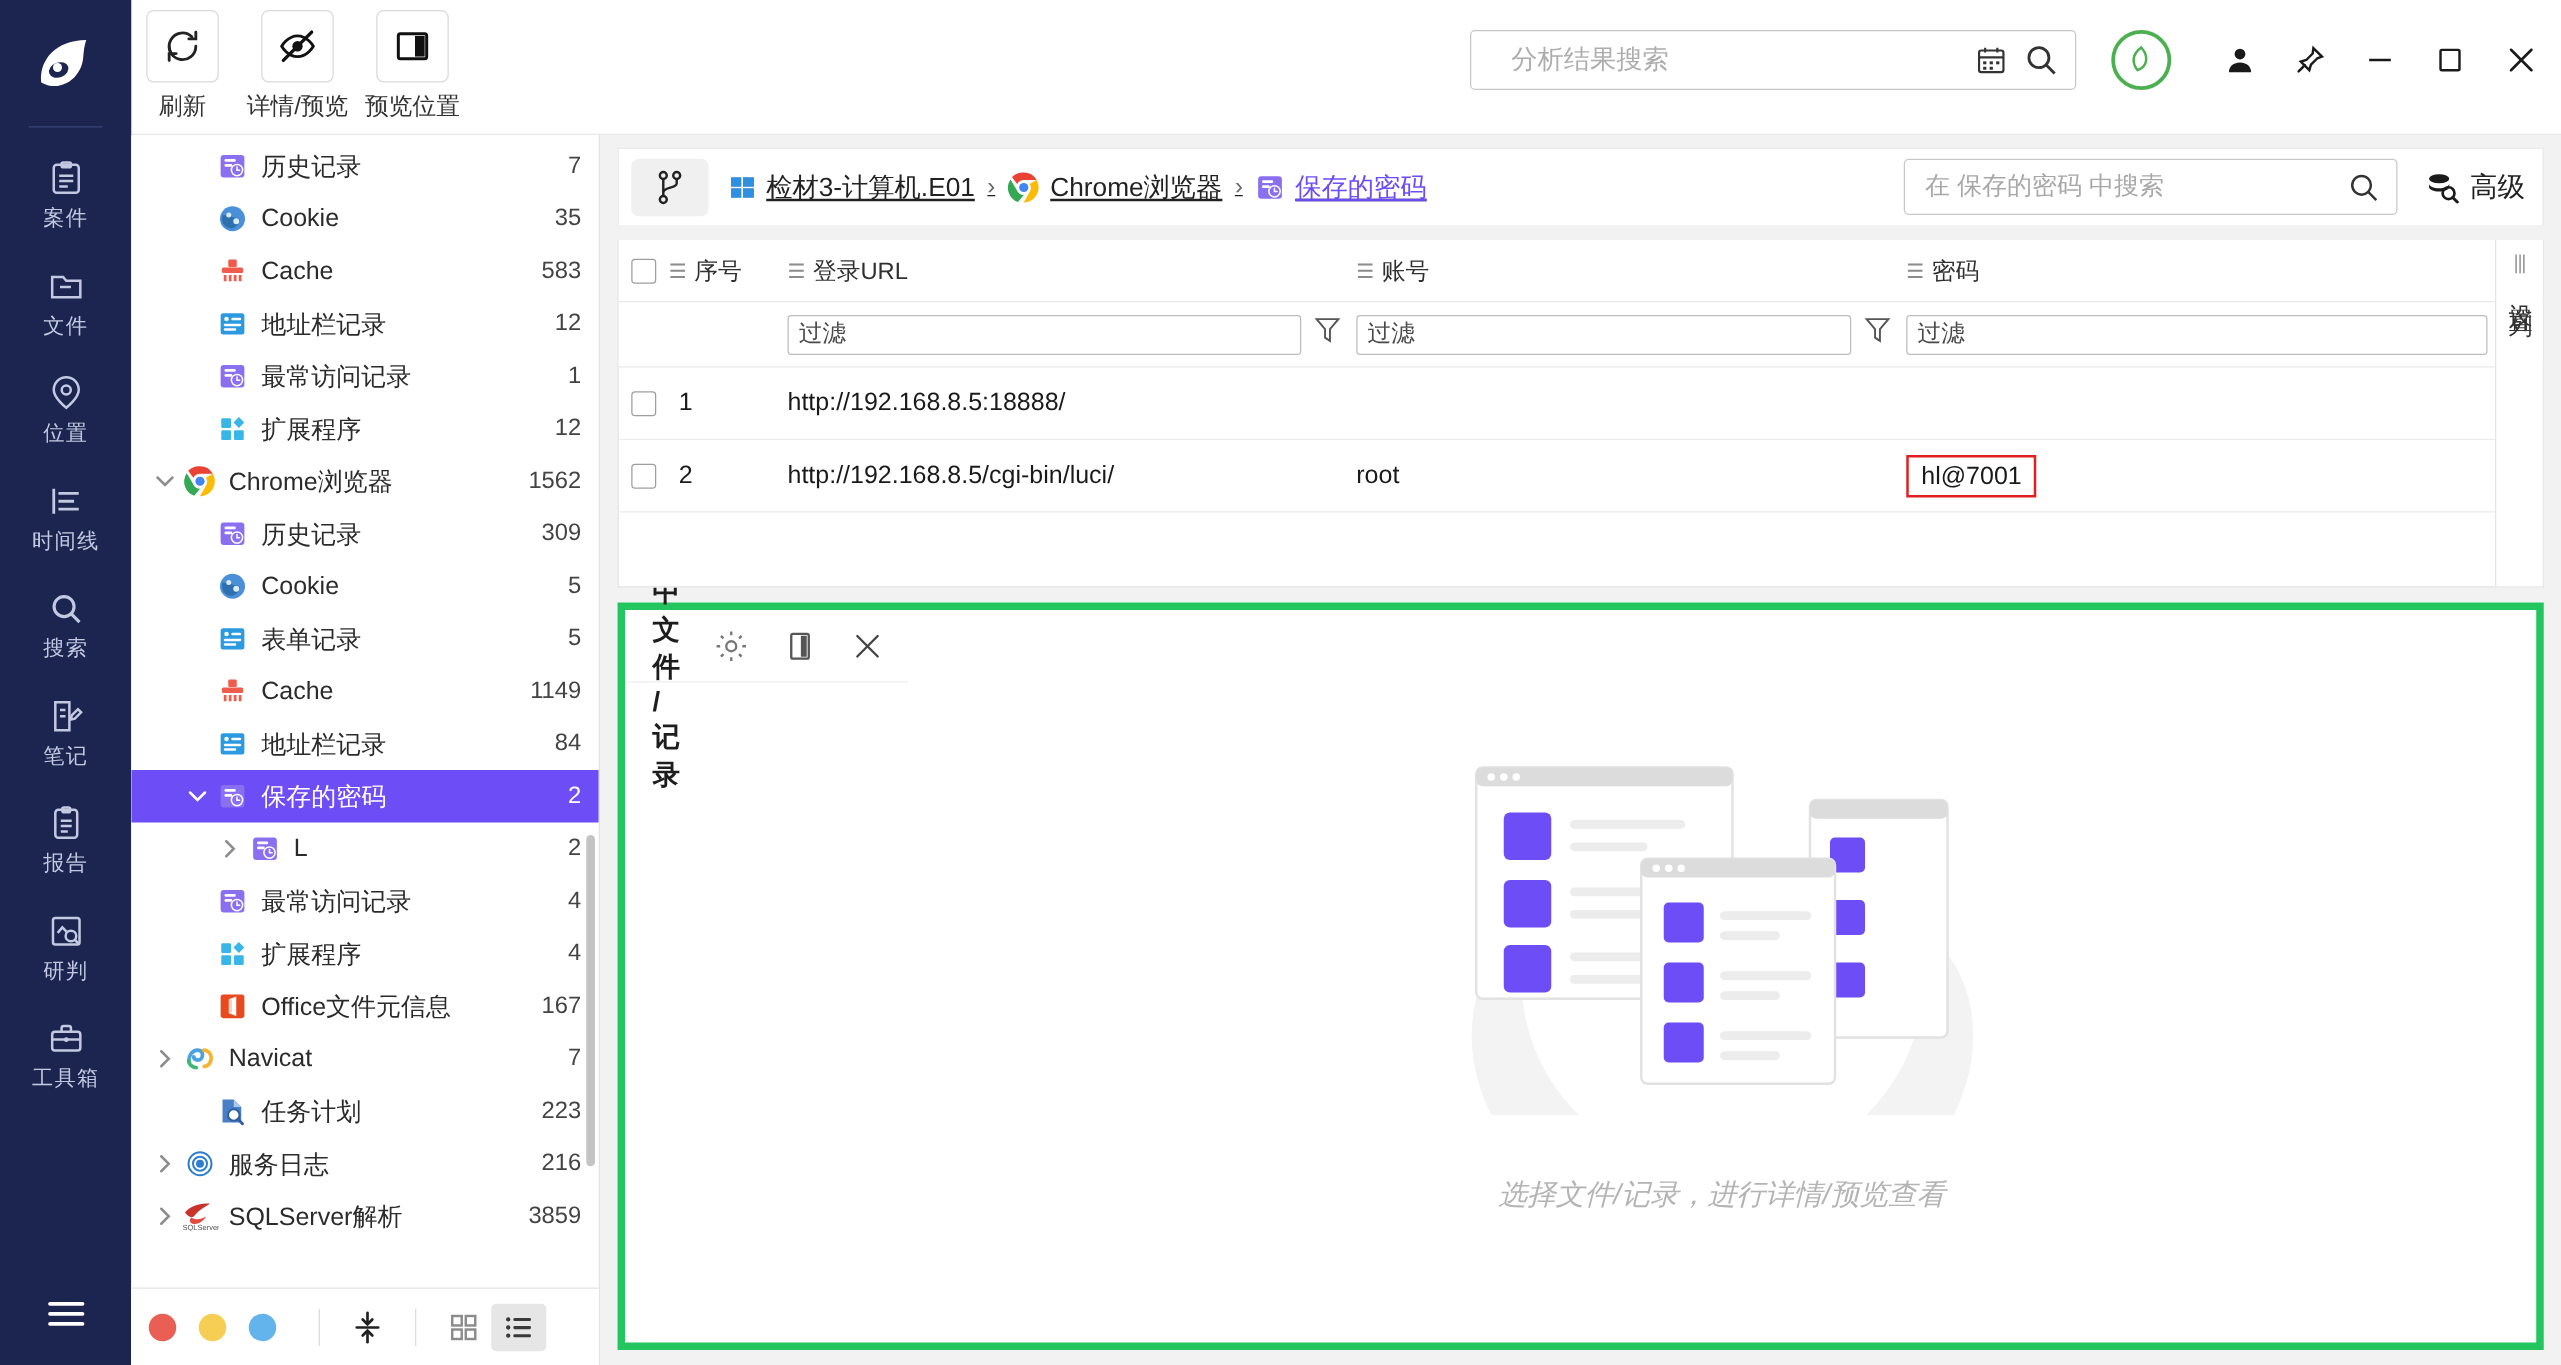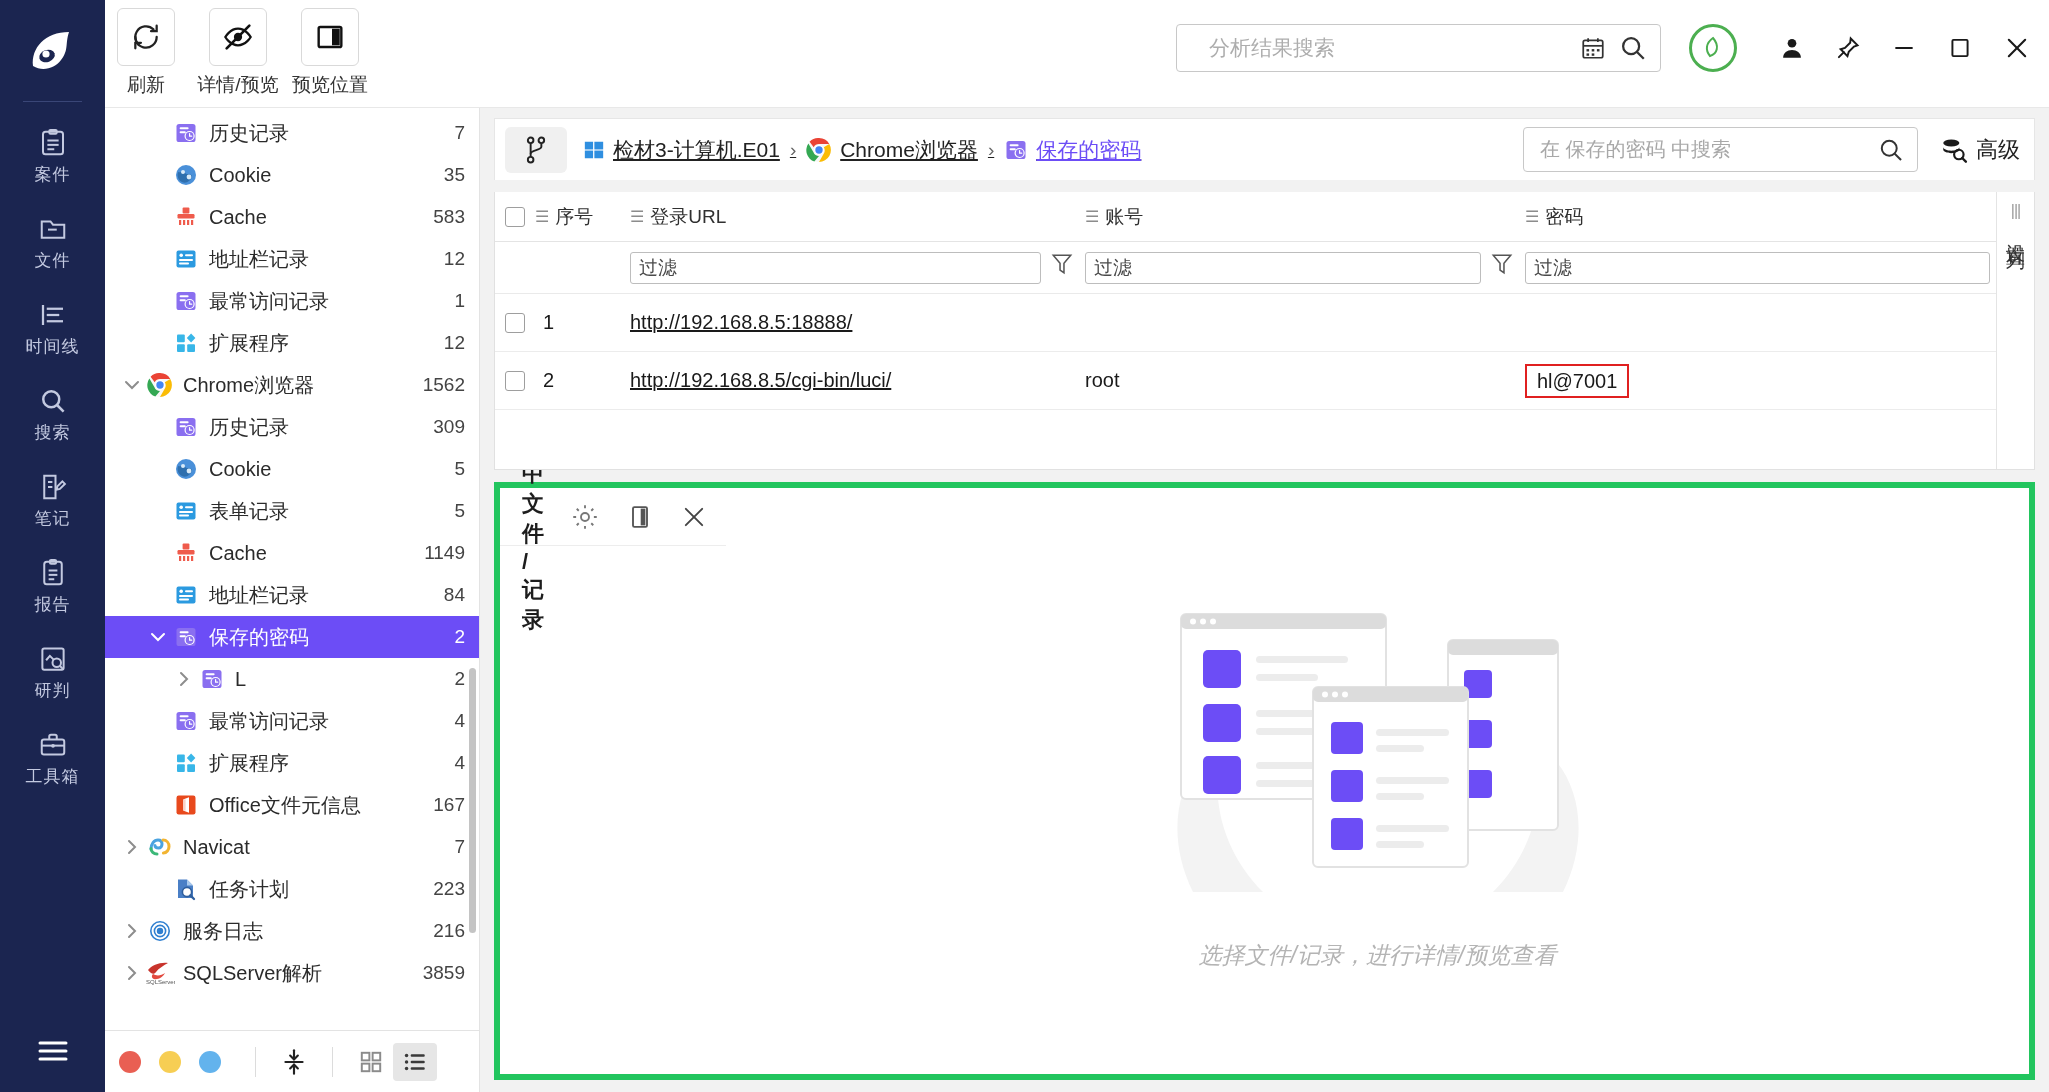--- a/index.html
+++ b/index.html
@@ -281,21 +281,21 @@
   .finput::placeholder { color: #4a4a4a; }
 
   .trow {
     height: 58px; display: flex; align-items: center;
     border-bottom: 1px solid #ececec;
     font-size: 20px; color: #1a1a1a;
   }
   .cell { display: flex; align-items: center; }
   .cell.c-check { width: 40px; flex: 0 0 40px; justify-content: center; }
   .cell.c-idx   { width: 95px; flex: 0 0 95px; padding-left: 8px; }
-  .cell.c-url   { width: 455px; flex: 0 0 455px; text-decoration: underline; }
+  .cell.c-url   { width: 455px; flex: 0 0 455px; }
   .cell.c-acct  { width: 440px; flex: 0 0 440px; }
   .cell.c-pwd   { flex: 1; }
   .pwd-hl {
     border: 2px solid #e02020;
     padding: 4px 10px;
     display: inline-block;
     line-height: 1.1;
   }
   .tbl-right {
     position: absolute; right: 0; top: 0; bottom: 0;
@@ -371,20 +371,29 @@
         <span class="ri-ico">
           <svg width="30" height="30" viewBox="0 0 24 24" fill="none" stroke="#c3c9e0" stroke-width="1.6">
             <path d="M3 6h7l2 2.5h9V19H3z"></path>
               <line x1="8" y1="12.5" x2="15" y2="12.5"></line>
           </svg>
         </span>
         <span class="ri-label">文件</span>
       </div>
 
 
+      <div class="rail-item">
+        <span class="ri-ico">
+          <svg width="30" height="30" viewBox="0 0 24 24" fill="none" stroke="#c3c9e0" stroke-width="1.6">
+            <path d="M12 21s8-6.2 8-11.6A8 8 0 0 0 4 9.4C4 14.8 12 21 12 21z"></path>
+              <circle cx="12" cy="9.6" r="2.9"></circle>
+          </svg>
+        </span>
+        <span class="ri-label">位置</span>
+      </div>
 
       <div class="rail-item">
         <span class="ri-ico">
           <svg width="30" height="30" viewBox="0 0 24 24" fill="none" stroke="#c3c9e0" stroke-width="1.8">
             <line x1="4" y1="4" x2="4" y2="20"></line>
             <line x1="7" y1="7" x2="20" y2="7"></line>
               <line x1="7" y1="12" x2="17" y2="12"></line>
               <line x1="7" y1="17" x2="20" y2="17"></line>
           </svg>
         </span>

